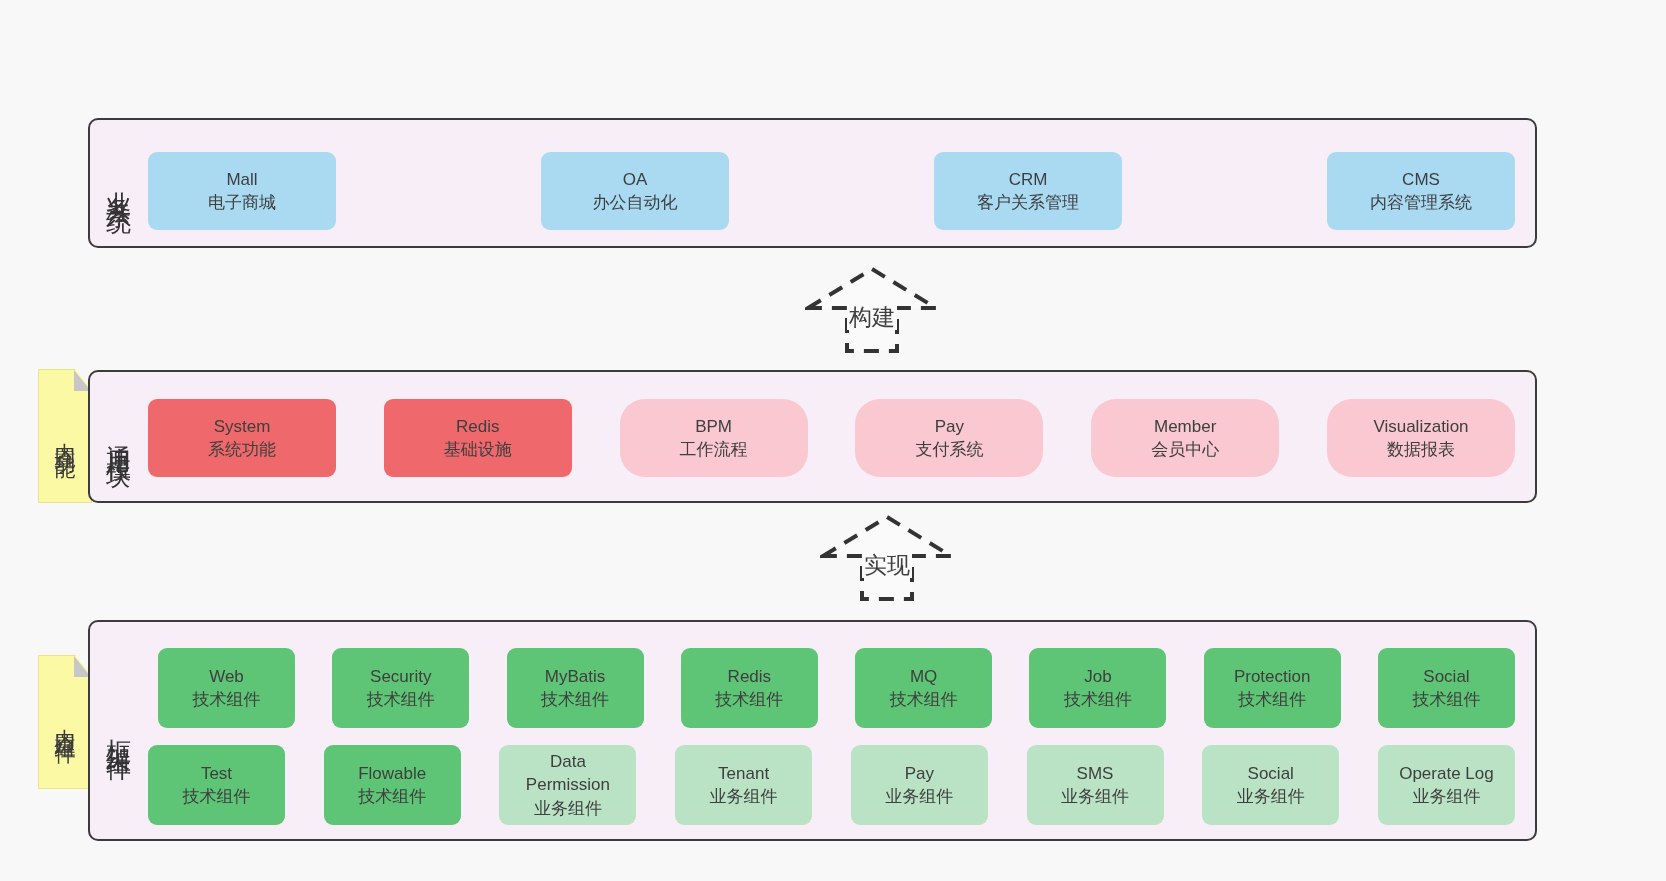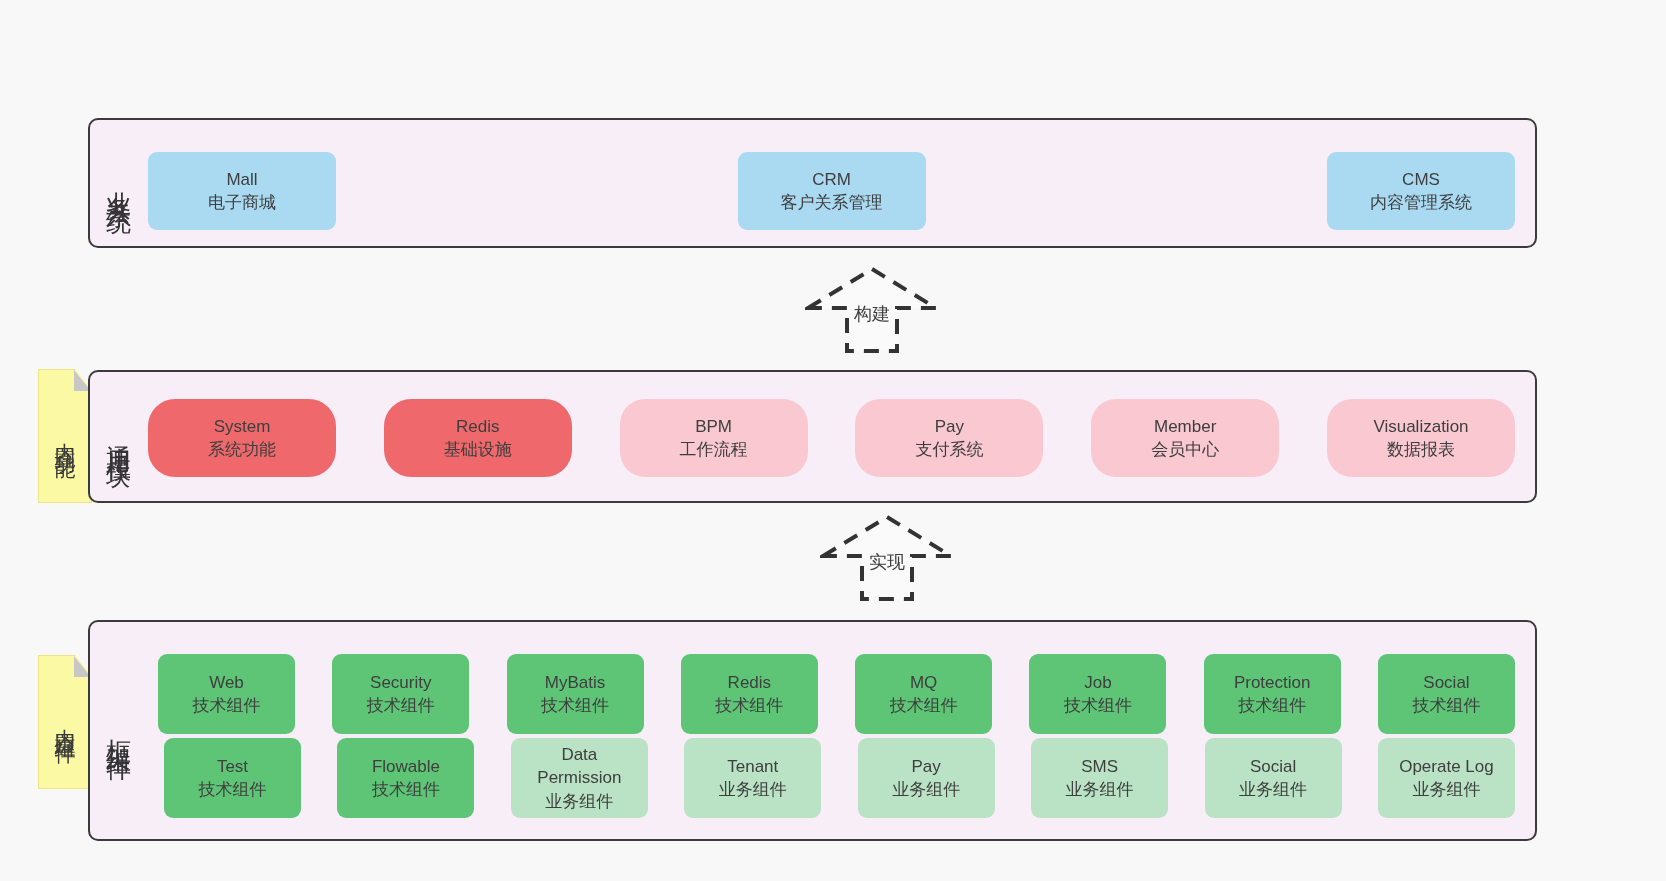--- a/index.html
+++ b/index.html
@@ -27,31 +27,31 @@
     writing-mode:vertical-rl;text-orientation:upright;
     font-size:25px;letter-spacing:6px;color:#343434;
     white-space:nowrap;
   }
   .row{
     position:absolute;left:58px;right:20px;
     display:flex;justify-content:space-between;align-items:stretch;
   }
   .row-business{top:32px;height:78px;}
   .row-common{top:27px;height:78px;}
-  .row-fw-1{top:32px;height:80px;padding-left:10px;}
-  .row-fw-2{top:116px;height:80px;margin-left:16px;}
+  .row-fw-1{top:26px;height:80px;padding-left:10px;}
+  .row-fw-2{top:123px;height:80px;}
   .box{
     width:188px;border-radius:9px;
     display:flex;flex-direction:column;justify-content:center;align-items:center;
     text-align:center;font-size:17px;line-height:1.38;
     padding:0 8px;box-sizing:border-box;
   }
   .box.small{width:137px;padding:0 9px;}
   .blue{background:#a9daf2;}
-  .red{background:#ef696c;border-radius:27px;}
+  .red{background:#ef696c;}
   .pink{background:#f9c8d1;border-radius:25px;}
   .green{background:#5ec576;}
   .lgreen{background:#bae3c5;}
   .box-name,.box-desc{display:block;color:#3e3e3e;}
   .tab{
     position:absolute;left:38px;width:54px;height:134px;
     background:#fbf9a3;
     border:1px solid #eae588;box-sizing:border-box;
     clip-path:polygon(0 0,calc(100% - 17px) 0,100% 21px,100% 100%,0 100%);
     z-index:1;
@@ -70,21 +70,21 @@
     margin-left:12px;white-space:nowrap;
   }
   .arrow{
     position:absolute;width:134px;height:88px;z-index:3;
   }
   .arrow-1{left:805px;top:266px;}
   .arrow-2{left:820px;top:514px;}
   .arrow svg{display:block;width:134px;height:88px;}
   .arrow .arrow-label{
     position:absolute;left:0;right:0;top:36px;
-    text-align:center;font-size:18px;color:#3e3e3e;
+    text-align:center;font-size:23px;color:#3e3e3e;
   }
   .arrow .arrow-label span{background:#fafafa;padding:0 2px;}
 </style>
 </head>
 <body>
 
 <div class="tab tab-1">
   <span class="fold"></span>
   <span class="tab-text">内置功能</span>
 </div>
@@ -92,20 +92,24 @@
   <span class="fold"></span>
   <span class="tab-text">内置组件</span>
 </div>
 
 <div class="section sec-business">
   <div class="vlabel">业务系统</div>
   <div class="row row-business">
     <div class="box blue">
       <span class="box-name">Mall</span>
       <span class="box-desc">电子商城</span>
+    </div>
+    <div class="box blue">
+      <span class="box-name">OA</span>
+      <span class="box-desc">办公自动化</span>
     </div>
     <div class="box blue">
       <span class="box-name">CRM</span>
       <span class="box-desc">客户关系管理</span>
     </div>
     <div class="box blue">
       <span class="box-name">CMS</span>
       <span class="box-desc">内容管理系统</span>
     </div>
   </div>

